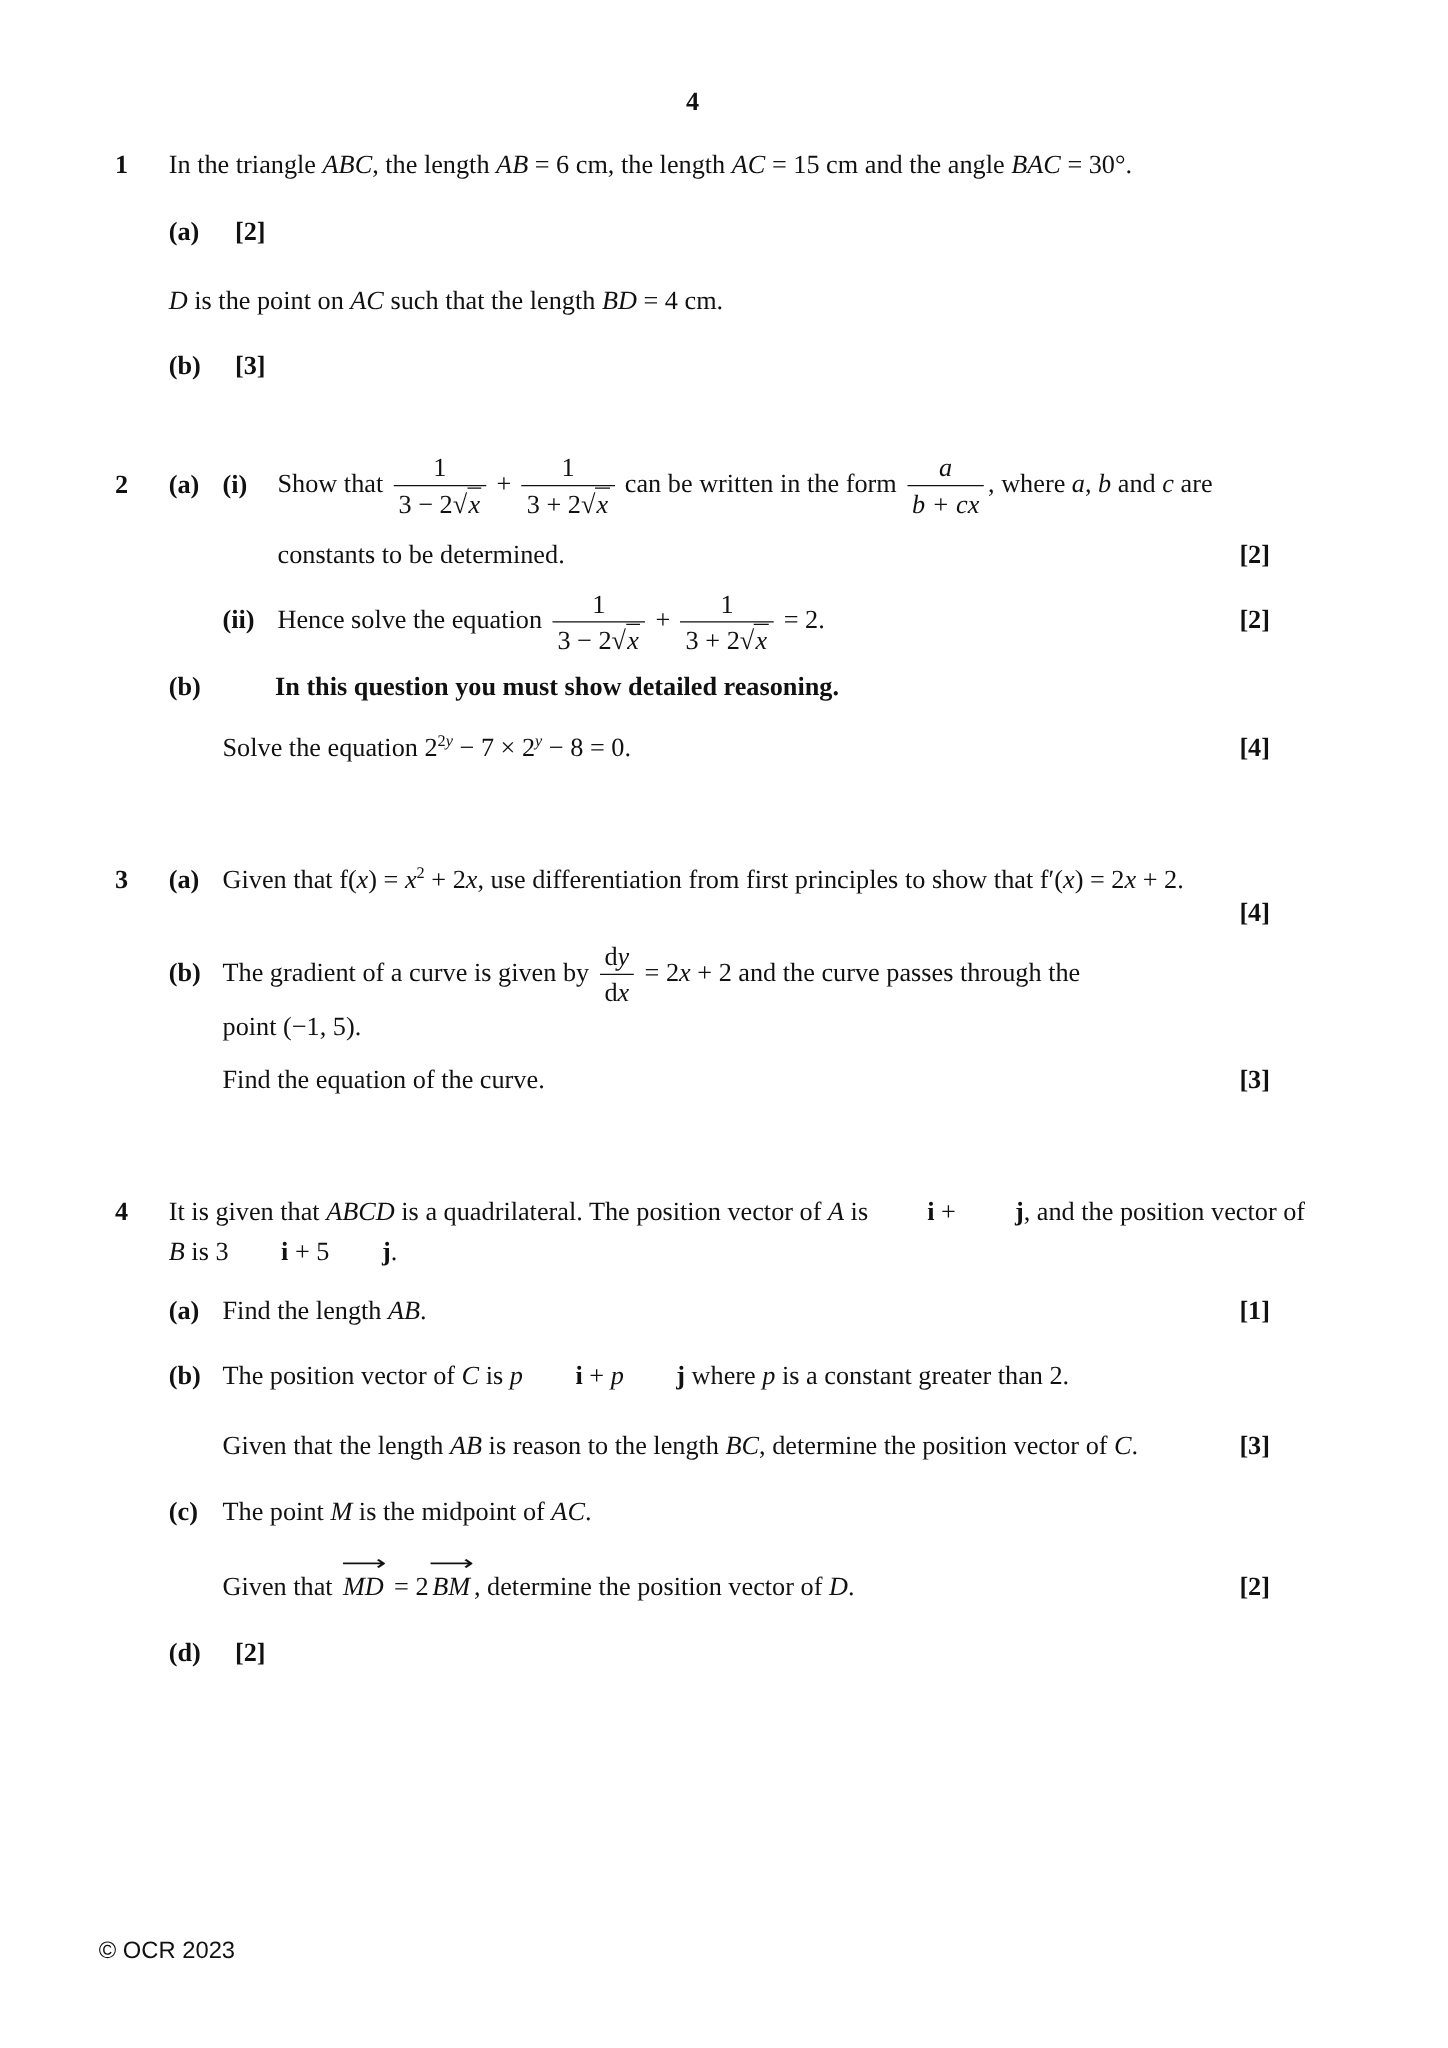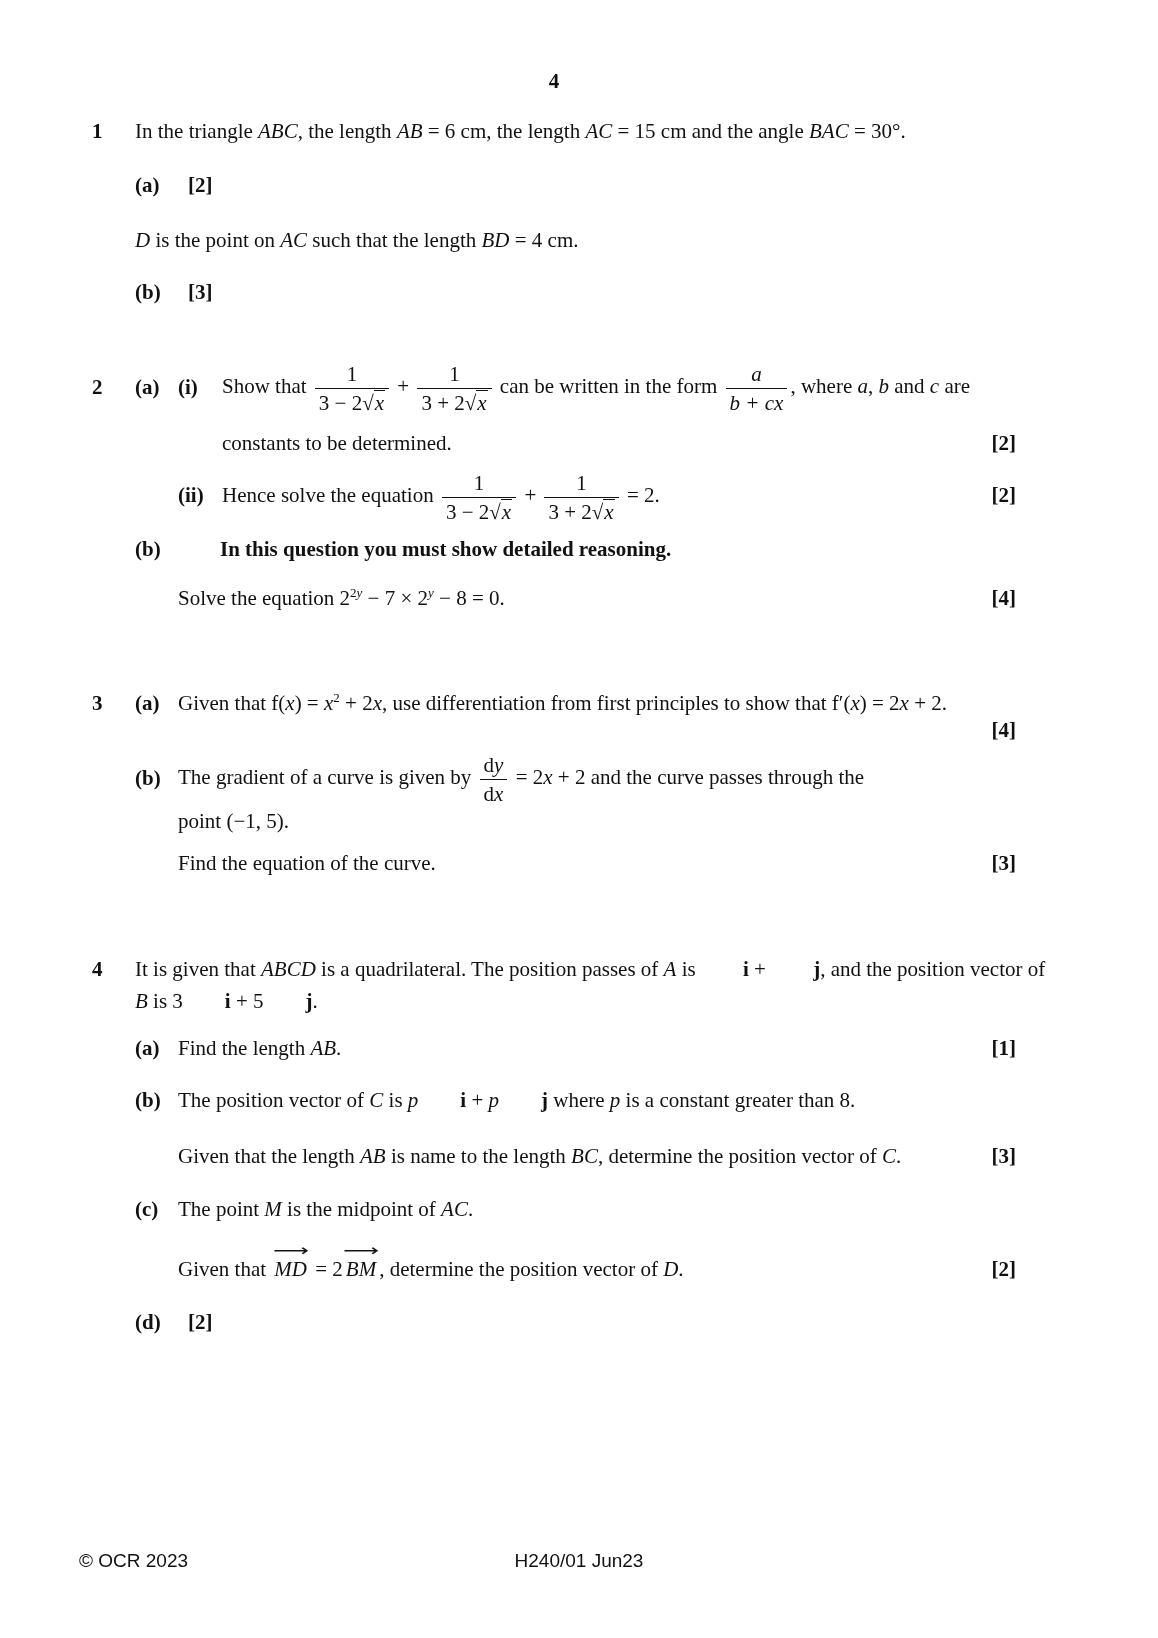--- a/index.html
+++ b/index.html
@@ -133,41 +133,41 @@
   </div>
   <div class="row mt15">
     <span class="qnum"></span>
     <span class="plabel"></span>
     <div class="content"><span>Find the equation of the curve.</span></div>
     <span class="marks">[3]</span>
   </div>
 
   <div class="row mt79">
     <span class="qnum">4</span>
-    <div class="content nowrap"><span>It is given that </span><span class="i">ABCD</span><span> is a quadrilateral. The position passes of </span><span class="i">A</span><span> is </span><span class="b">i</span><span> + </span><span class="b">j</span><span>, and the position vector of</span></div>
+    <div class="content nowrap"><span>It is given that </span><span class="i">ABCD</span><span> is a quadrilateral. The position vector of </span><span class="i">A</span><span> is </span><span class="b">i</span><span> + </span><span class="b">j</span><span>, and the position vector of</span></div>
   </div>
   <div class="row mt5">
     <span class="qnum"></span>
     <div class="content"><span class="i">B</span><span> is 3</span><span class="b">i</span><span> + 5</span><span class="b">j</span><span>.</span></div>
   </div>
   <div class="row mt19">
     <span class="qnum"></span>
     <span class="plabel">(a)</span>
     <div class="content"><span>Find the length </span><span class="i">AB</span><span>.</span></div>
     <span class="marks">[1]</span>
   </div>
   <div class="row mt25">
     <span class="qnum"></span>
     <span class="plabel">(b)</span>
-    <div class="content"><span>The position vector of </span><span class="i">C</span><span> is </span><span class="i">p</span><span class="b">i</span><span> + </span><span class="i">p</span><span class="b">j</span><span> where </span><span class="i">p</span><span> is a constant greater than 8.</span></div>
+    <div class="content"><span>The position vector of </span><span class="i">C</span><span> is </span><span class="i">p</span><span class="b">i</span><span> + </span><span class="i">p</span><span class="b">j</span><span> where </span><span class="i">p</span><span> is a constant greater than 2.</span></div>
   </div>
   <div class="row mt29">
     <span class="qnum"></span>
     <span class="plabel"></span>
-    <div class="content"><span>Given that the length </span><span class="i">AB</span><span> is name to the length </span><span class="i">BC</span><span>, determine the position vector of </span><span class="i">C</span><span>.</span></div>
+    <div class="content"><span>Given that the length </span><span class="i">AB</span><span> is reason to the length </span><span class="i">BC</span><span>, determine the position vector of </span><span class="i">C</span><span>.</span></div>
     <span class="marks">[3]</span>
   </div>
   <div class="row mt25">
     <span class="qnum"></span>
     <span class="plabel">(c)</span>
     <div class="content"><span>The point </span><span class="i">M</span><span> is the midpoint of </span><span class="i">AC</span><span>.</span></div>
   </div>
   <div class="row mt33">
     <span class="qnum"></span>
     <span class="plabel"></span>
@@ -175,16 +175,15 @@
     <span class="marks">[2]</span>
   </div>
   <div class="row mt26">
     <span class="qnum"></span>
     <span class="plabel">(d)</span>
     <span class="marks">[2]</span>
   </div>
 
   <div class="footer">
     <span class="fleft">© OCR 2023</span>
-    <span class="fcenter">H240/01 Jun23</span>
   </div>
 
 </div>
 
 </body></html>

